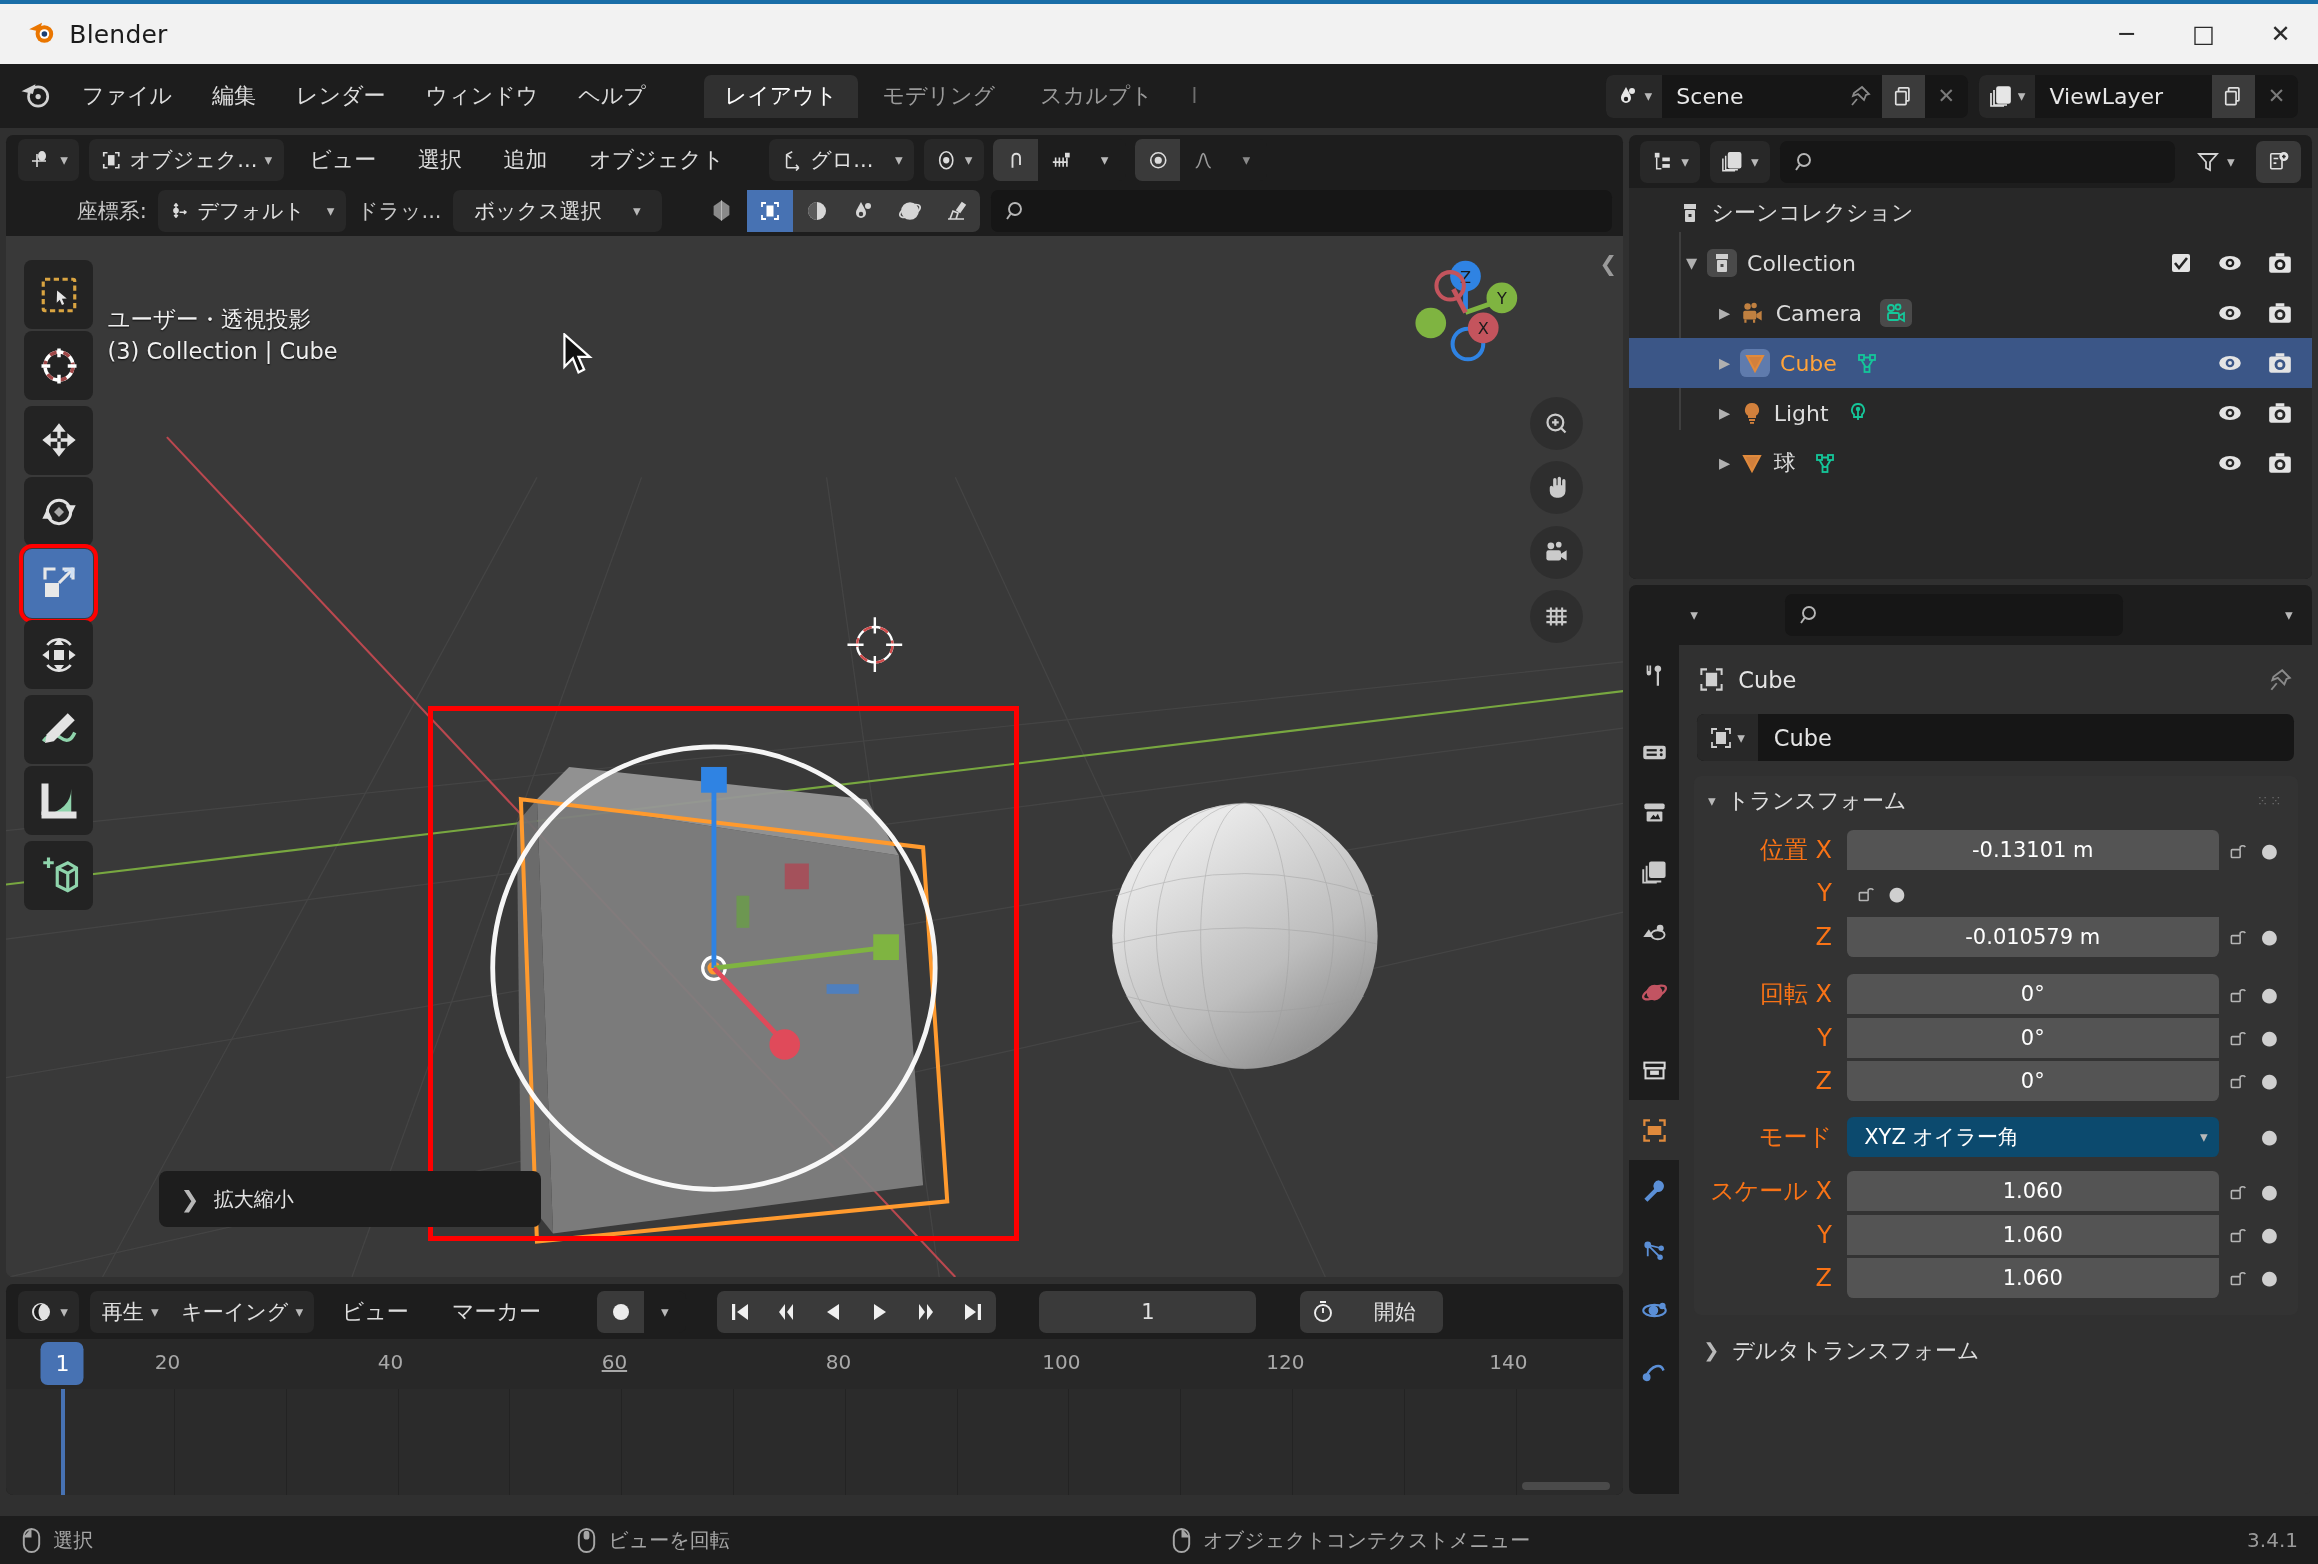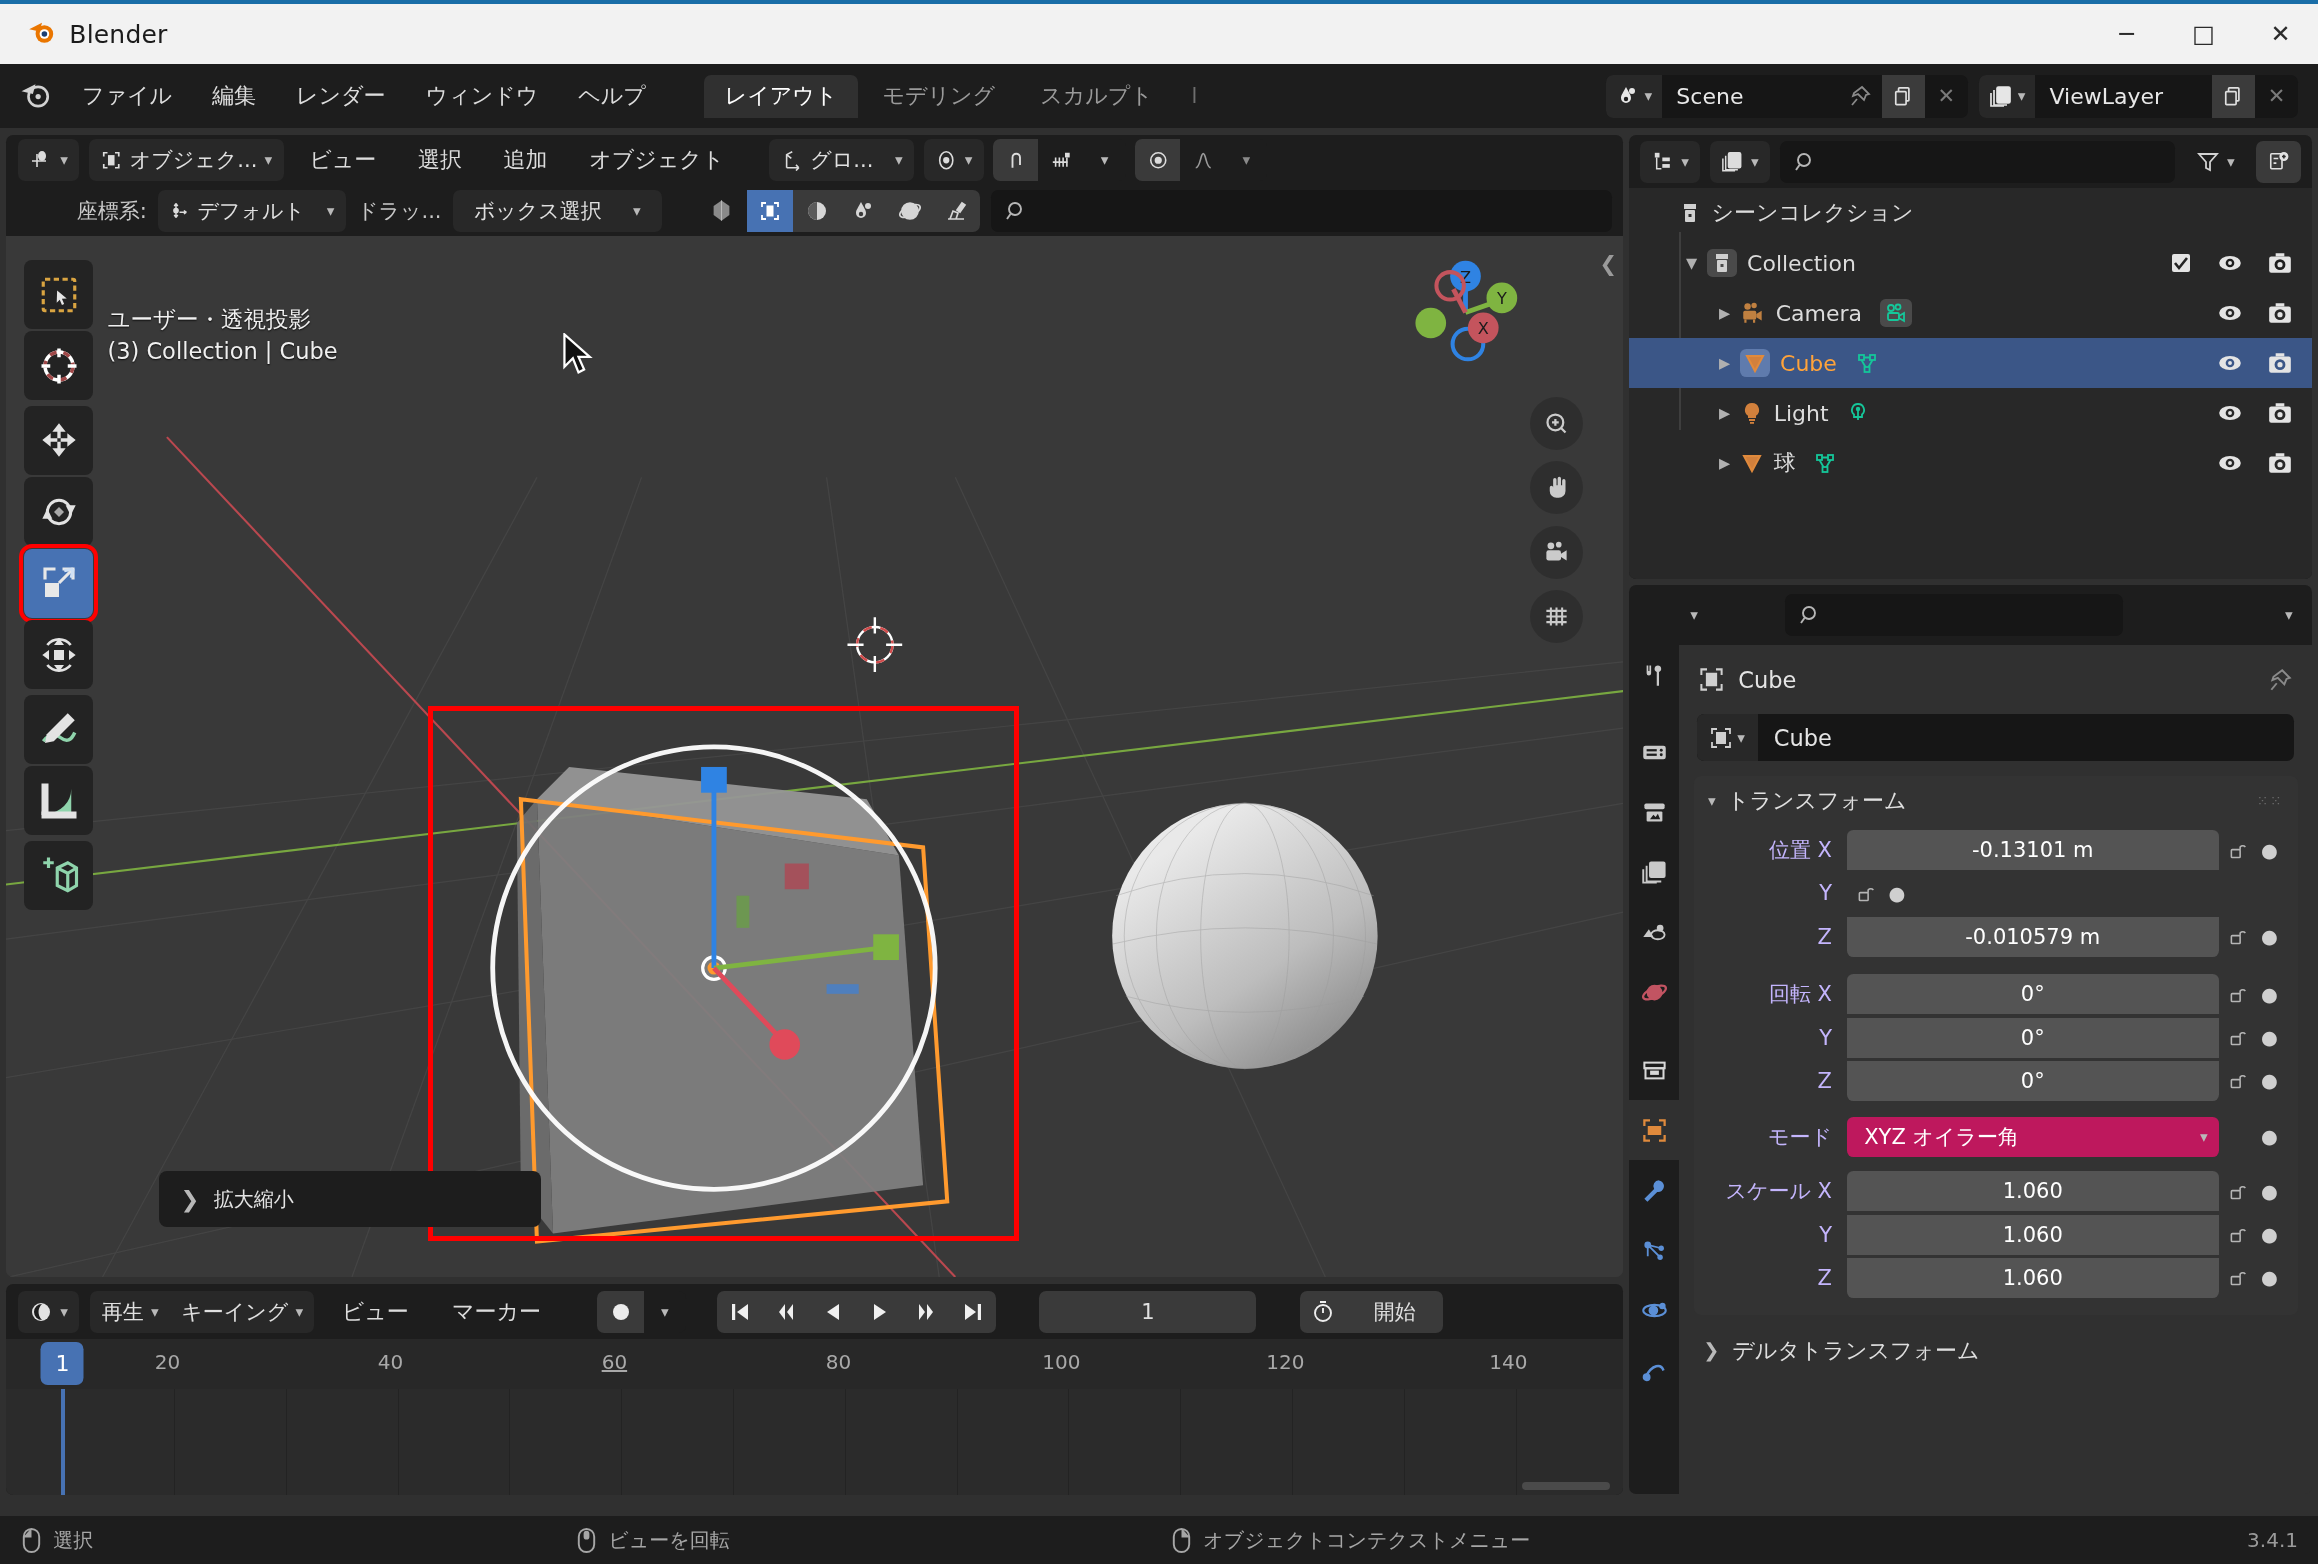--- a/index.html
+++ b/index.html
@@ -131,27 +131,27 @@
   .id-field .ic { width:61px; height:100%; background:#282828; display:flex;
                   align-items:center; justify-content:center; gap:4px; }
   .id-field .tx { padding-left:16px; font-size:22.5px; }
 
   .panel { margin:0 14.5px; background:#333333; border-radius:7.2px; }
   .panel-head { height:50px; display:flex; align-items:center; gap:11.3px; padding:0 14.5px;
                 font-size:22px; color:#e0e0e0; }
   .panel-head .dots { margin-left:auto; color:#6a6a6a; letter-spacing:1.6px; font-size:13.7px;}
   .panel-body { padding:4.8px 0 14.5px 0; }
   .prow { display:flex; align-items:center; height:40px; margin-bottom:3.2px; padding-right:14.5px; }
-  .prow .plabel { width:153px; text-align:right; padding-right:14.5px; font-size:21px; color:#c4b5fd; }
+  .prow .plabel { width:153px; text-align:right; padding-right:14.5px; font-size:24px; color:#f97316; }
   .pval { flex:1; height:40px; background:#545454; display:flex; align-items:center;
           justify-content:center; font-size:21px; color:#ffffff; }
   .pval.first { border-radius:6.4px 6.4px 0 0; }
   .pval.last  { border-radius:0 0 6.4px 6.4px; }
   .pval.only  { border-radius:6.4px; }
-  .pval.dark  { background:#be185d; justify-content:space-between; padding-left:17.7px; }
+  .pval.dark  { background:#0c4a6e; justify-content:space-between; padding-left:17.7px; }
   .lock { width:37px; display:flex; align-items:center; justify-content:center; color:#b5b5b5; }
   .dot  { width:27px; display:flex; align-items:center; justify-content:center; color:#cfcfcf; font-size:19.3px;}
   .subpanel { margin:13px 14.5px 0 14.5px; height:45px; display:flex; align-items:center;
               gap:13px; font-size:22px; color:#dedede; padding-left:9.7px; }
 
   
   .timeline { position:absolute; left:6.4px; top:1284px; width:1617px; height:211px;
               background:#1d1d1d; border-radius:7.2px; overflow:hidden; }
   .tl-header { height:55px; display:flex; align-items:center; gap:11.3px; padding:0 11.3px; }
   .tl-scrub { height:50px; background:#282828; position:relative; }

